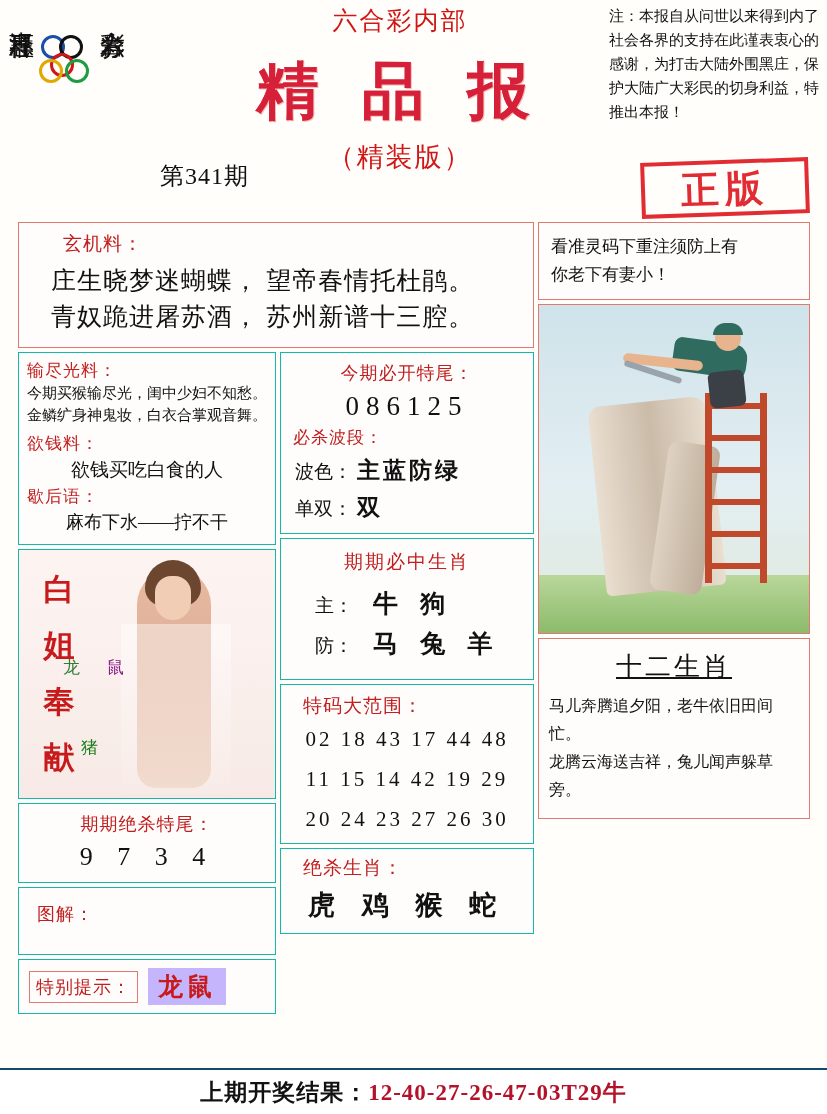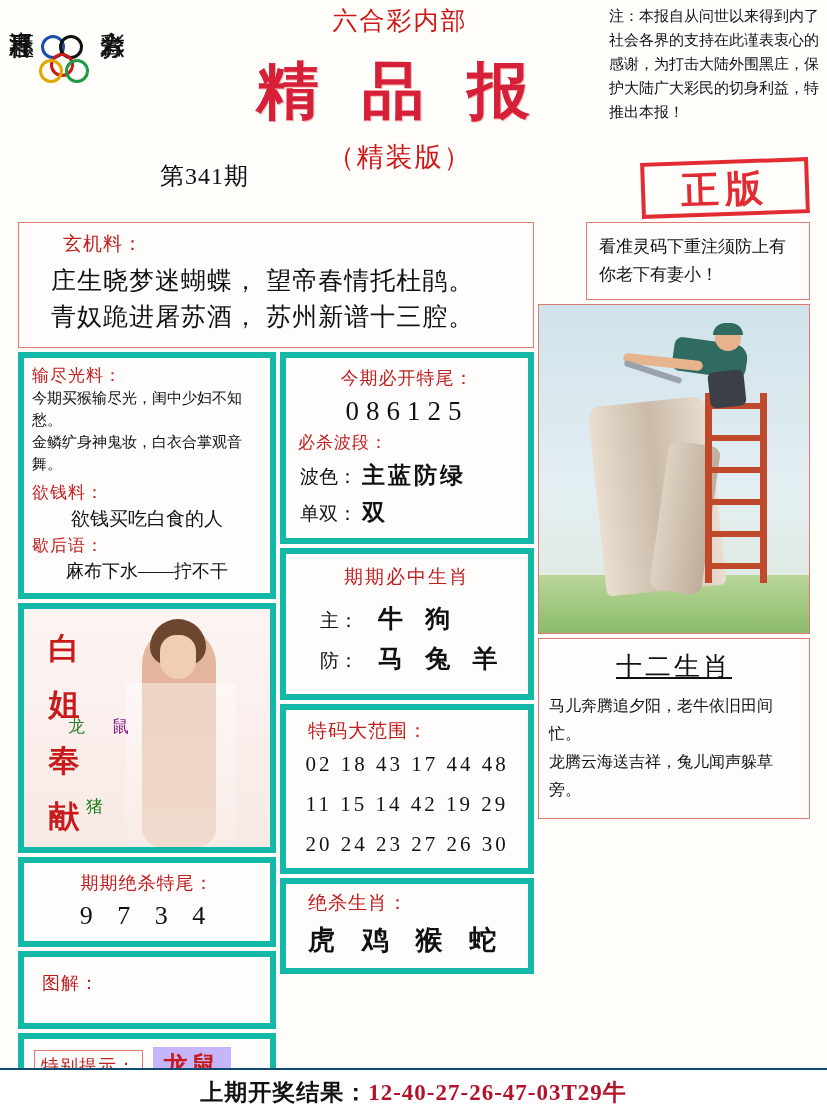--- a/index.html
+++ b/index.html
@@ -170,21 +170,21 @@
   }
 
   
   .mid {
     display: flex;
     gap: 4px;
   }
   .mid-left { width: 258px; }
   .mid-right { width: 254px; }
 
-  .sect { border: 6px solid #14b8a6; margin-bottom: 4px; background:#fffdfc; }
+  .sect { border: 1px solid #14b8a6; margin-bottom: 4px; background:#fffdfc; }
   .sect-pad { padding: 6px 8px 8px 8px; }
 
   .lbl-red { color:#c02020; font-size:17px; letter-spacing:1px; }
   .lbl-red-c { color:#c02020; font-size:18px; letter-spacing:1px; text-align:center; }
   .small-line { font-size:15px; color:#111; line-height:22px; letter-spacing:0px; }
   .center { text-align:center; }
 
   .num-row {
     font-size: 27px;
     letter-spacing: 7px;
@@ -281,21 +281,21 @@
     padding: 2px 10px;
   }
 
   
   .range-title { color:#c02020; font-size:19px; letter-spacing:1px; padding: 8px 0 4px 22px; }
   .range-rows { font-size: 21px; color:#111; text-align:center; line-height: 32px; letter-spacing: 3px; padding-bottom: 8px;}
   .kill-z-title { color:#c02020; font-size:19px; letter-spacing:1px; padding: 6px 0 2px 22px; }
   .kill-z-val { text-align:center; font-size:27px; font-weight:bold; letter-spacing:10px; color:#111; padding: 4px 0 10px 0;}
 
   
-  .hint-box { padding: 10px 12px; margin-left: 48px; }
+  .hint-box { padding: 10px 12px; }
   .hint-box div { font-size:17px; color:#111; line-height:28px; }
   .illus-box {
     height: 330px;
     background: linear-gradient(180deg,#cfe3ea 0%, #e3eef2 55%, #dfeadd 100%);
     position: relative;
     overflow: hidden;
   }
   .ground {
     position:absolute; left:0; bottom:0; width:100%; height:58px;
     background: linear-gradient(180deg,#b9d79a,#8cbb6b);

